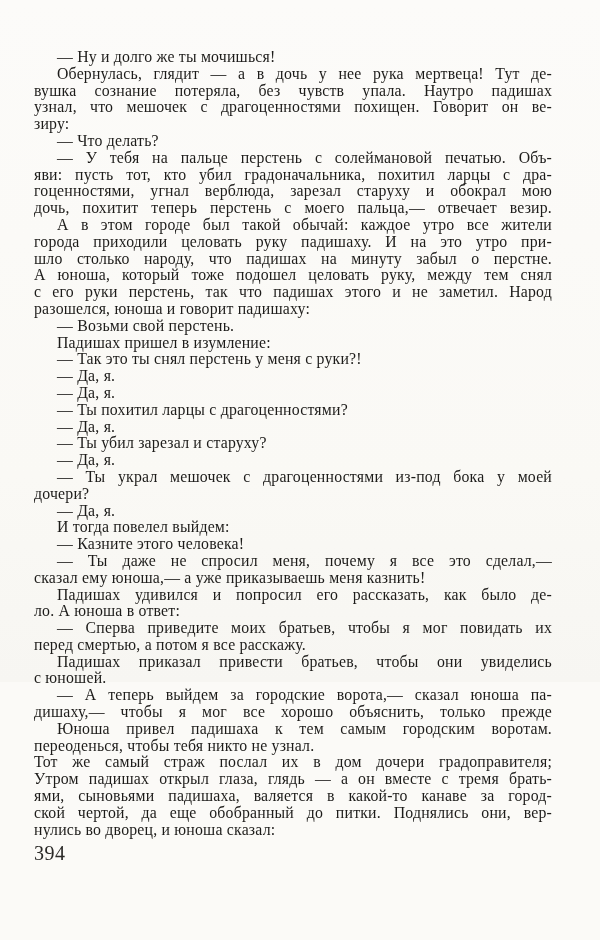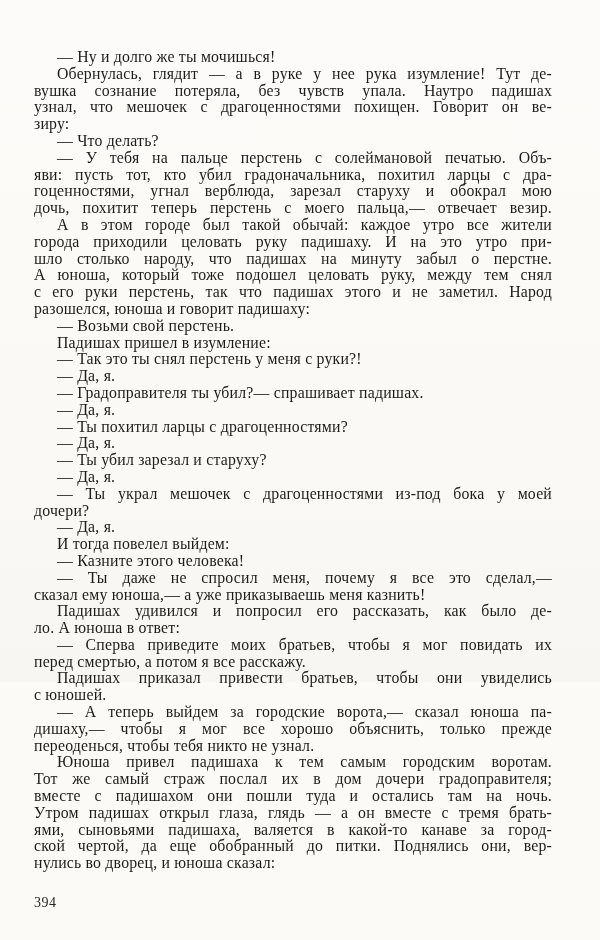--- a/index.html
+++ b/index.html
@@ -33,76 +33,74 @@
     text-align: left;
   }
   .line.indent {
     text-indent: 23px;
   }
   .line.fill {
     text-align: justify;
     text-align-last: justify;
   }
   .page-number {
-    margin-top: 23px;
-    font-size: 14px;
+    margin-top: 4px;
+    font-size: 20px;
     letter-spacing: 0.5px;
     color: #2a2927;
   }
 </style>
 </head>
 <body>
 
 <main class="scan-page">
   <div class="text-block">
 
   <div class="line indent">— Ну и долго же ты мочишься!</div>
-      <div class="line indent fill">Обернулась, глядит — а в руке у нее рука изумление! Тут де-</div>
+      <div class="line indent fill">Обернулась, глядит — а в дочь у нее рука мертвеца! Тут де-</div>
       <div class="line fill">вушка сознание потеряла, без чувств упала. Наутро падишах</div>
       <div class="line fill">узнал, что мешочек с драгоценностями похищен. Говорит он ве-</div>
       <div class="line">зиру:</div>
       <div class="line indent">— Что делать?</div>
       <div class="line indent fill">— У тебя на пальце перстень с солеймановой печатью. Объ-</div>
       <div class="line fill">яви: пусть тот, кто убил градоначальника, похитил ларцы с дра-</div>
       <div class="line fill">гоценностями, угнал верблюда, зарезал старуху и обокрал мою</div>
       <div class="line fill">дочь, похитит теперь перстень с моего пальца,— отвечает везир.</div>
       <div class="line indent fill">А в этом городе был такой обычай: каждое утро все жители</div>
       <div class="line fill">города приходили целовать руку падишаху. И на это утро при-</div>
       <div class="line fill">шло столько народу, что падишах на минуту забыл о перстне.</div>
       <div class="line fill">А юноша, который тоже подошел целовать руку, между тем снял</div>
       <div class="line fill">с его руки перстень, так что падишах этого и не заметил. Народ</div>
       <div class="line">разошелся, юноша и говорит падишаху:</div>
       <div class="line indent">— Возьми свой перстень.</div>
       <div class="line indent">Падишах пришел в изумление:</div>
       <div class="line indent">— Так это ты снял перстень у меня с руки?!</div>
       <div class="line indent">— Да, я.</div>
-      <div class="line indent">— Градоправителя ты убил?— спрашивает падишах.</div>
       <div class="line indent">— Да, я.</div>
       <div class="line indent">— Ты похитил ларцы с драгоценностями?</div>
       <div class="line indent">— Да, я.</div>
       <div class="line indent">— Ты убил зарезал и старуху?</div>
       <div class="line indent">— Да, я.</div>
       <div class="line indent fill">— Ты украл мешочек с драгоценностями из-под бока у моей</div>
       <div class="line">дочери?</div>
       <div class="line indent">— Да, я.</div>
       <div class="line indent">И тогда повелел выйдем:</div>
       <div class="line indent">— Казните этого человека!</div>
       <div class="line indent fill">— Ты даже не спросил меня, почему я все это сделал,—</div>
       <div class="line">сказал ему юноша,— а уже приказываешь меня казнить!</div>
       <div class="line indent fill">Падишах удивился и попросил его рассказать, как было де-</div>
       <div class="line">ло. А юноша в ответ:</div>
       <div class="line indent fill">— Сперва приведите моих братьев, чтобы я мог повидать их</div>
       <div class="line">перед смертью, а потом я все расскажу.</div>
       <div class="line indent fill">Падишах приказал привести братьев, чтобы они увиделись</div>
       <div class="line">с юношей.</div>
       <div class="line indent fill">— А теперь выйдем за городские ворота,— сказал юноша па-</div>
       <div class="line fill">дишаху,— чтобы я мог все хорошо объяснить, только прежде</div>
+      <div class="line indent fill">Юноша привел падишаха к тем самым городским воротам.</div>
       <div class="line">переоденься, чтобы тебя никто не узнал.</div>
-      <div class="line indent fill">Юноша привел падишаха к тем самым городским воротам.</div>
       <div class="line fill">Тот же самый страж послал их в дом дочери градоправителя;</div>
-      <div class="line fill">вместе с падишахом они пошли туда и остались там на ночь.</div>
       <div class="line fill">Утром падишах открыл глаза, глядь — а он вместе с тремя брать-</div>
       <div class="line fill">ями, сыновьями падишаха, валяется в какой-то канаве за город-</div>
       <div class="line fill">ской чертой, да еще обобранный до питки. Поднялись они, вер-</div>
       <div class="line">нулись во дворец, и юноша сказал:</div>
     </div>
   <div class="page-number">394</div>
 </main>
 
 </body></html>

